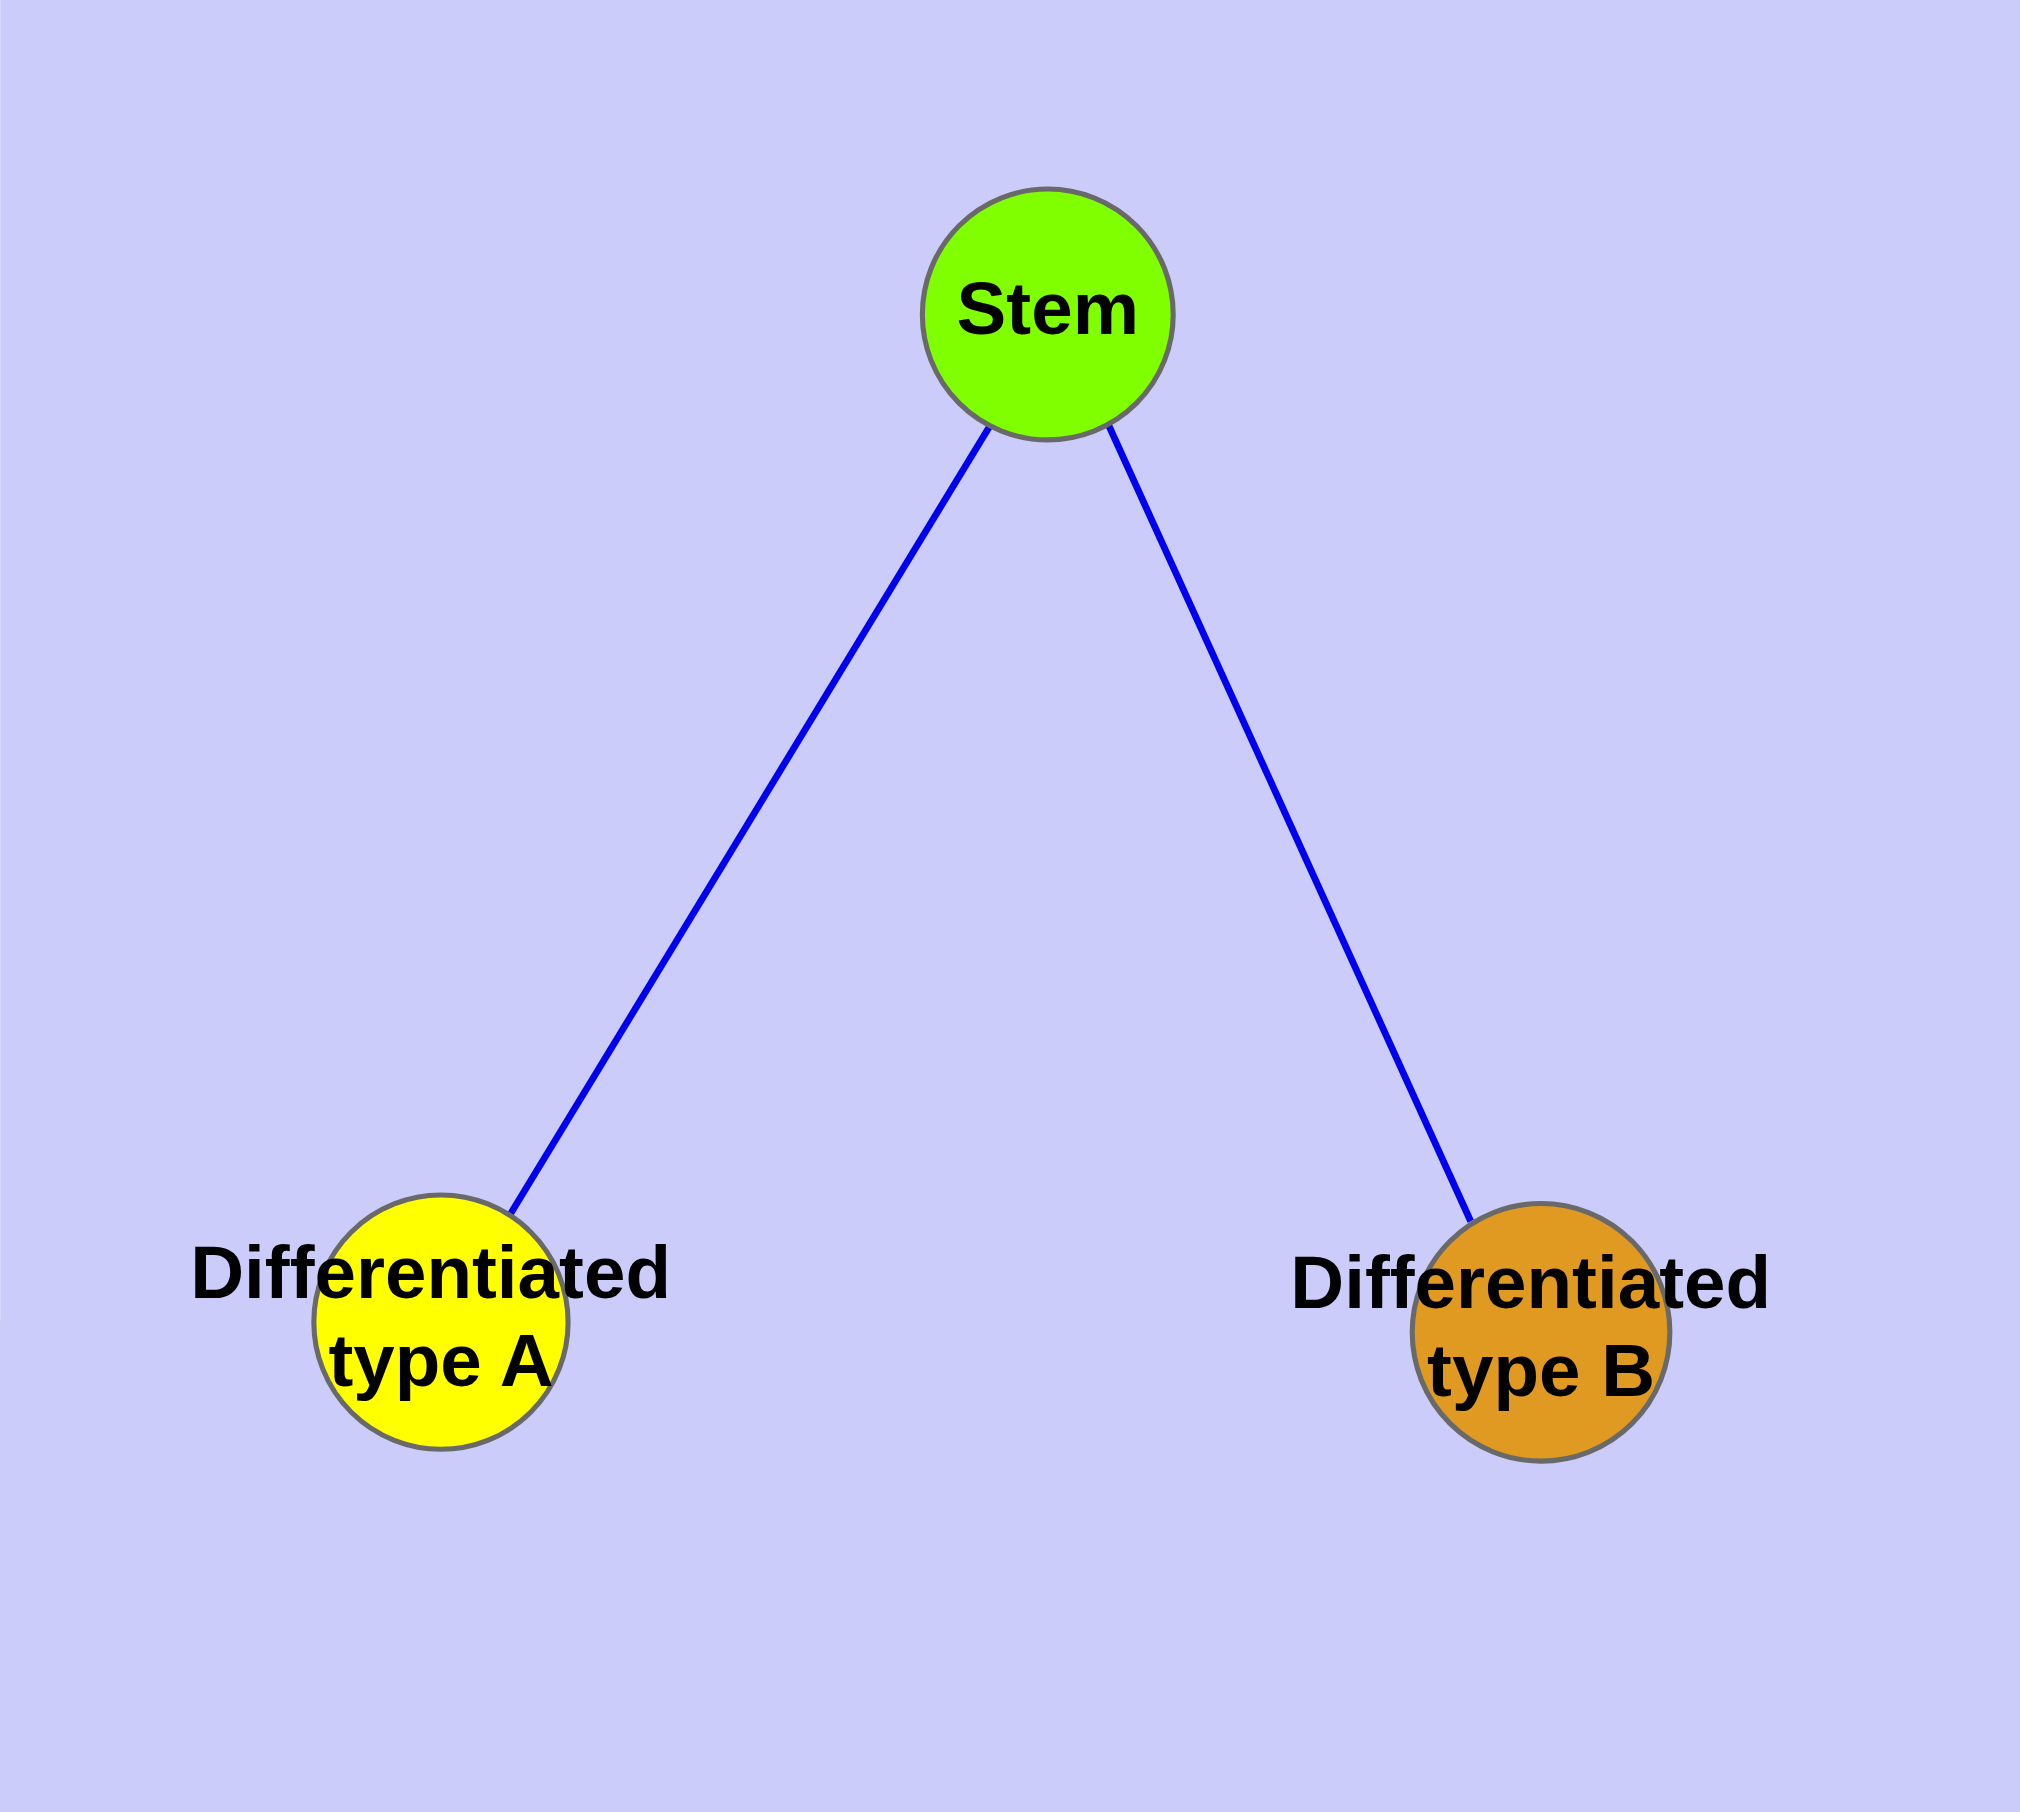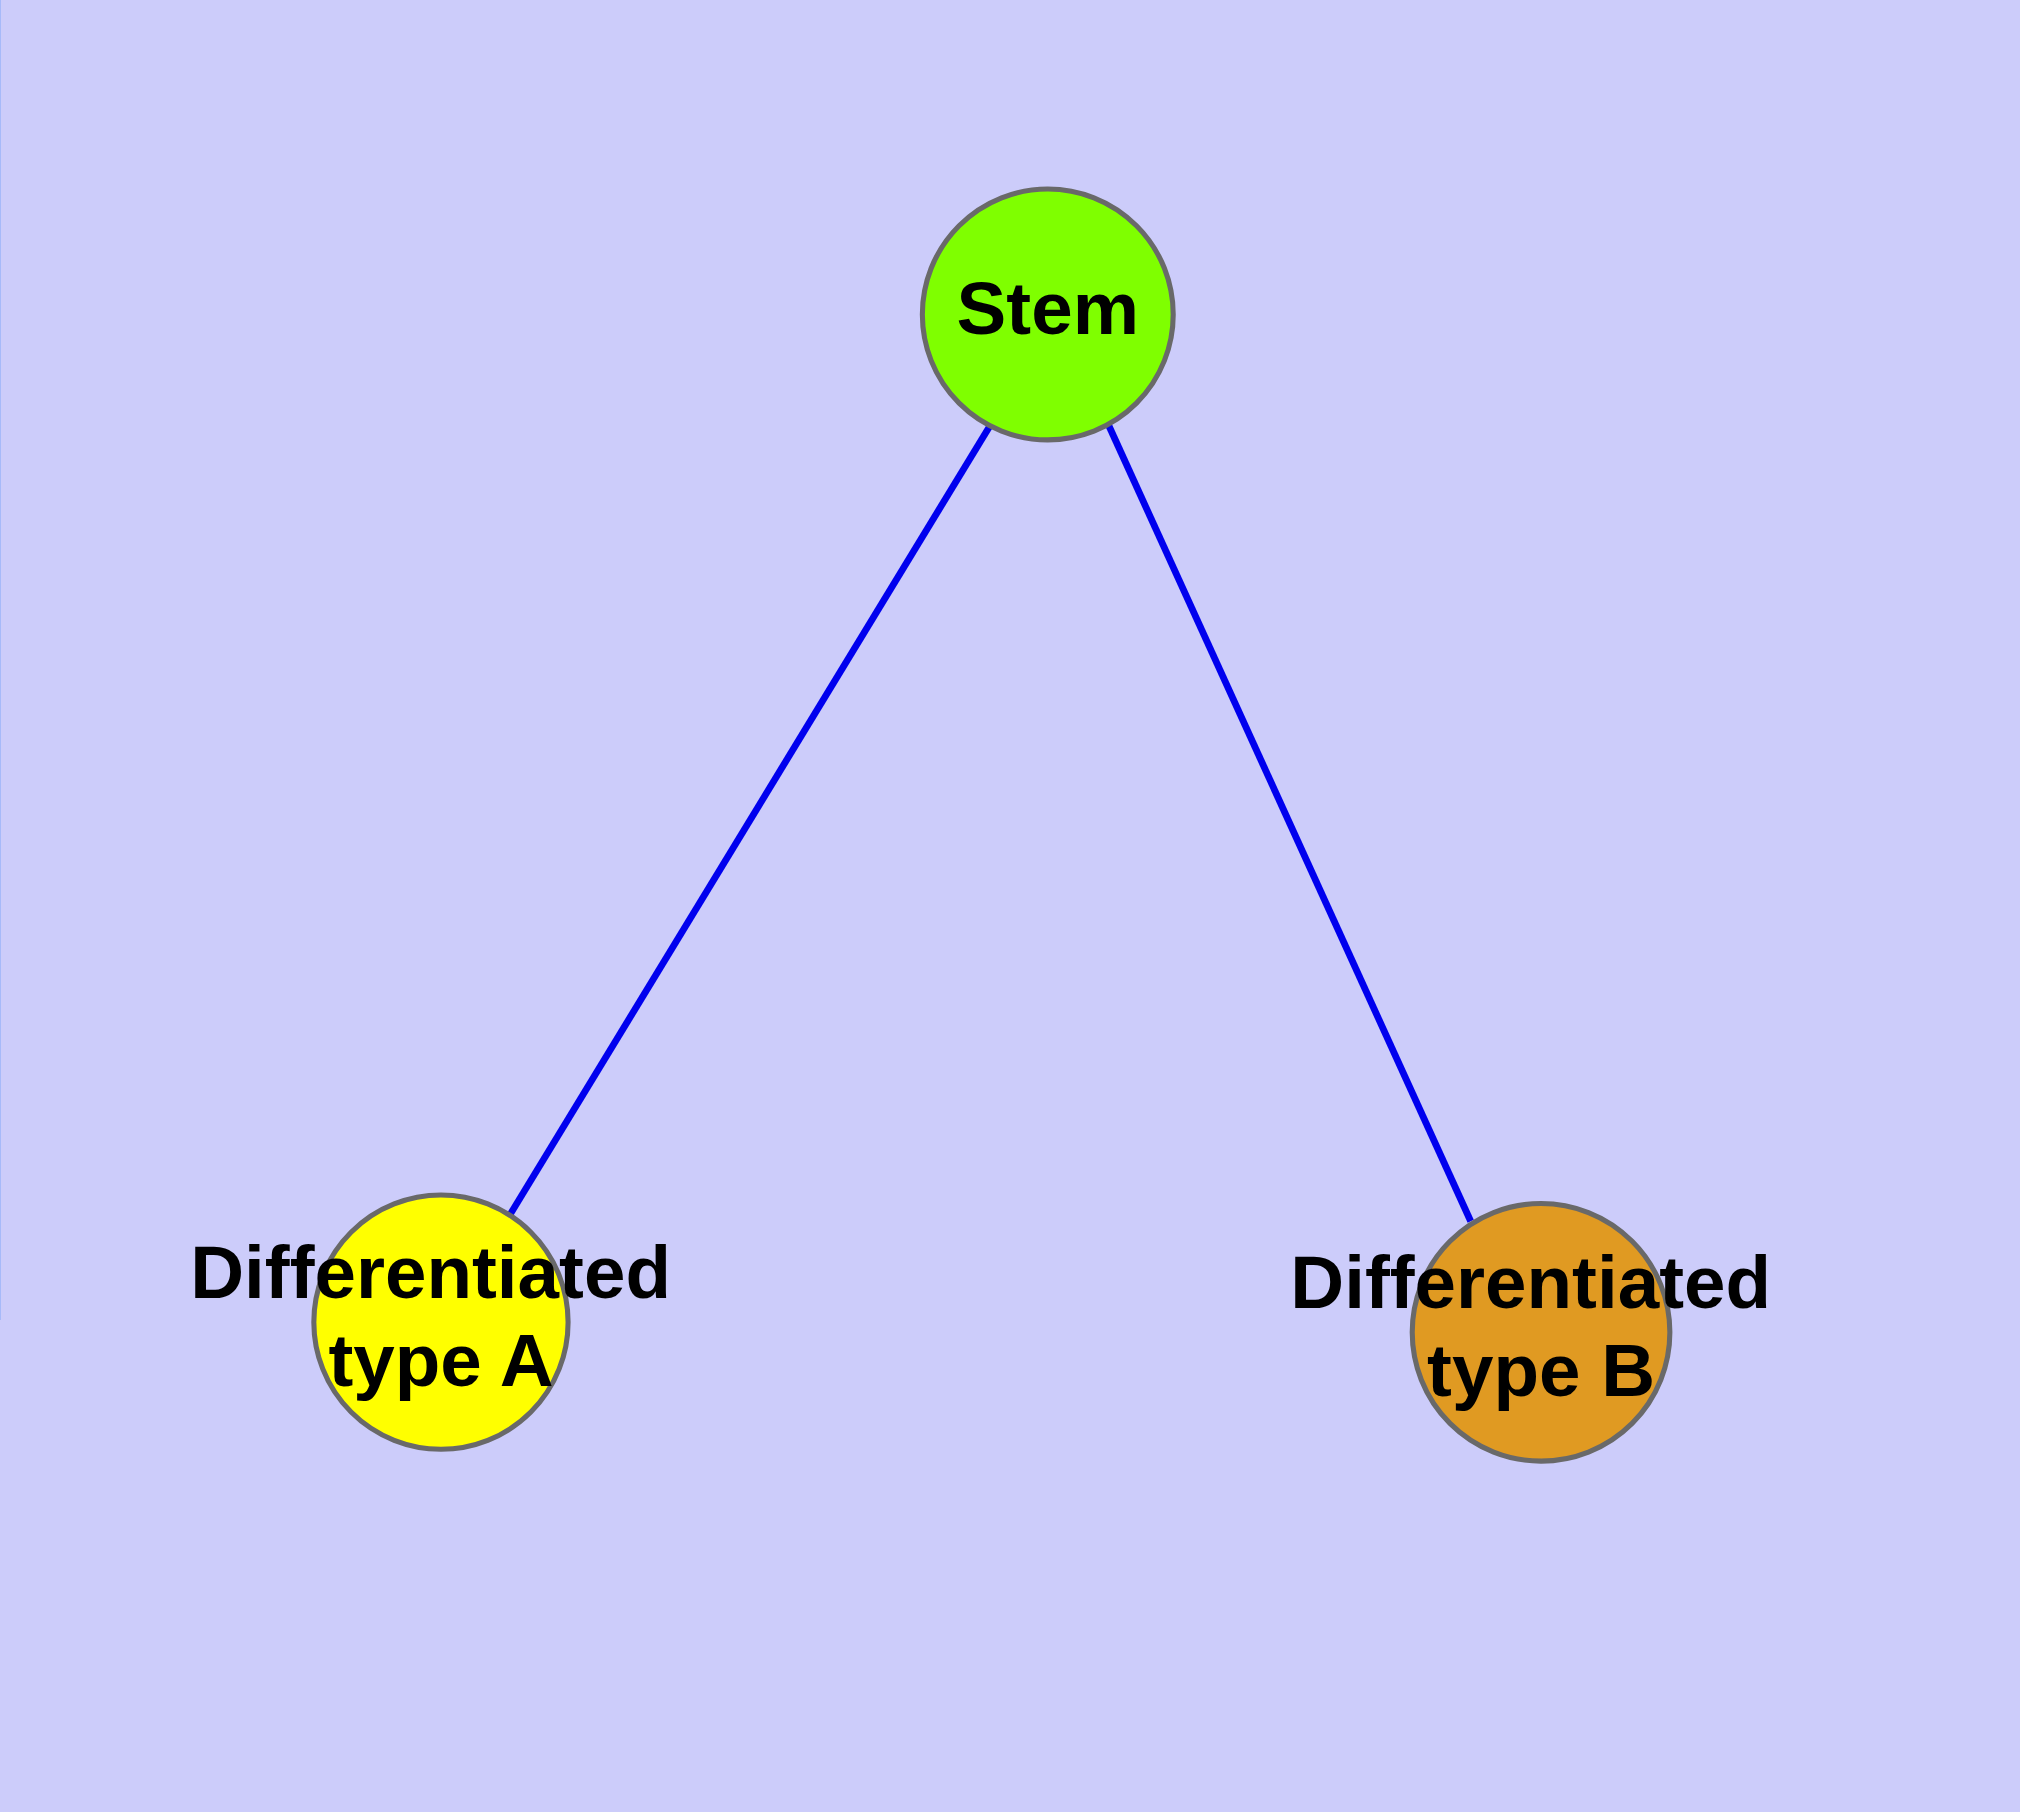--- a/index.html
+++ b/index.html
@@ -10,21 +10,21 @@
   body {
     width: 2021px;
     height: 1812px;
     overflow: hidden;
     font-family: "Liberation Sans", sans-serif;
   }
   #diagram-root {
     position: relative;
     width: 2021px;
     height: 1320px;
-    background: #3b82f6;
+    background: #ffffff;
   }
   svg.graph-canvas {
     display: block;
     width: 2021px;
     height: 1812px;
   }
   .graph-edge {
     stroke: #0000ee;
     stroke-width: 8;
     fill: none;

